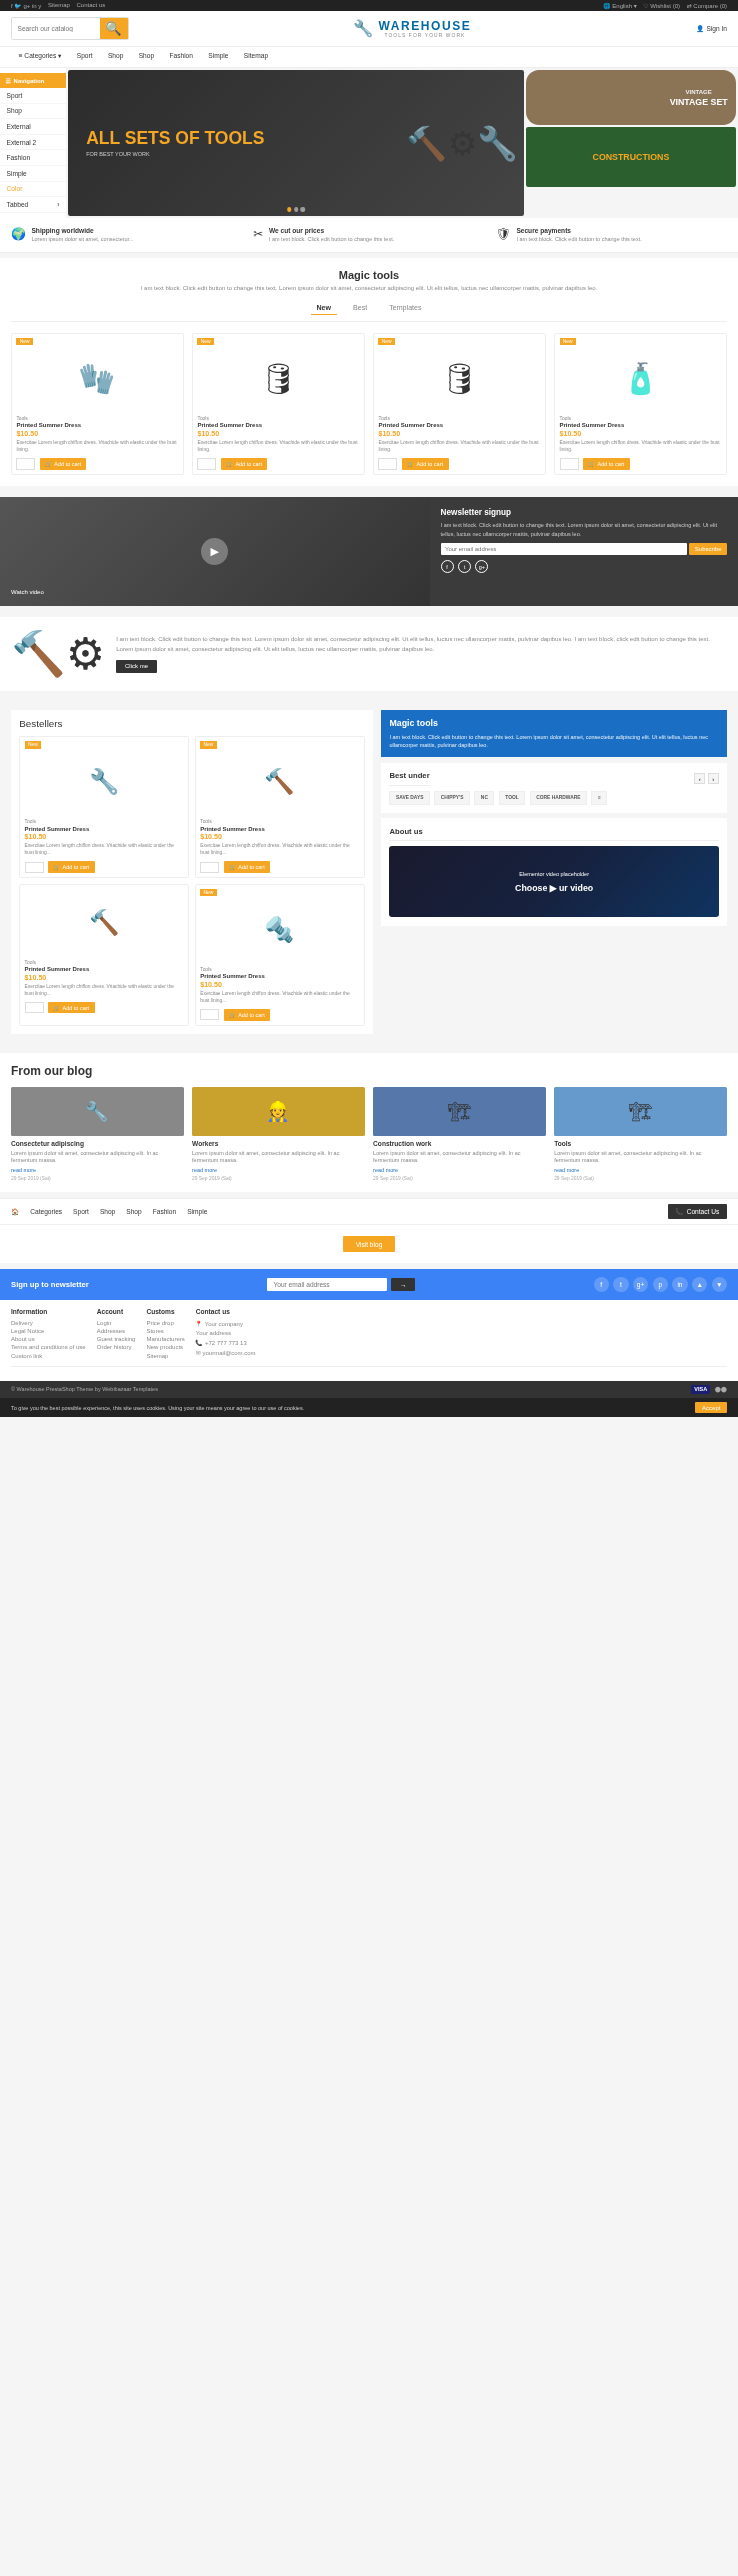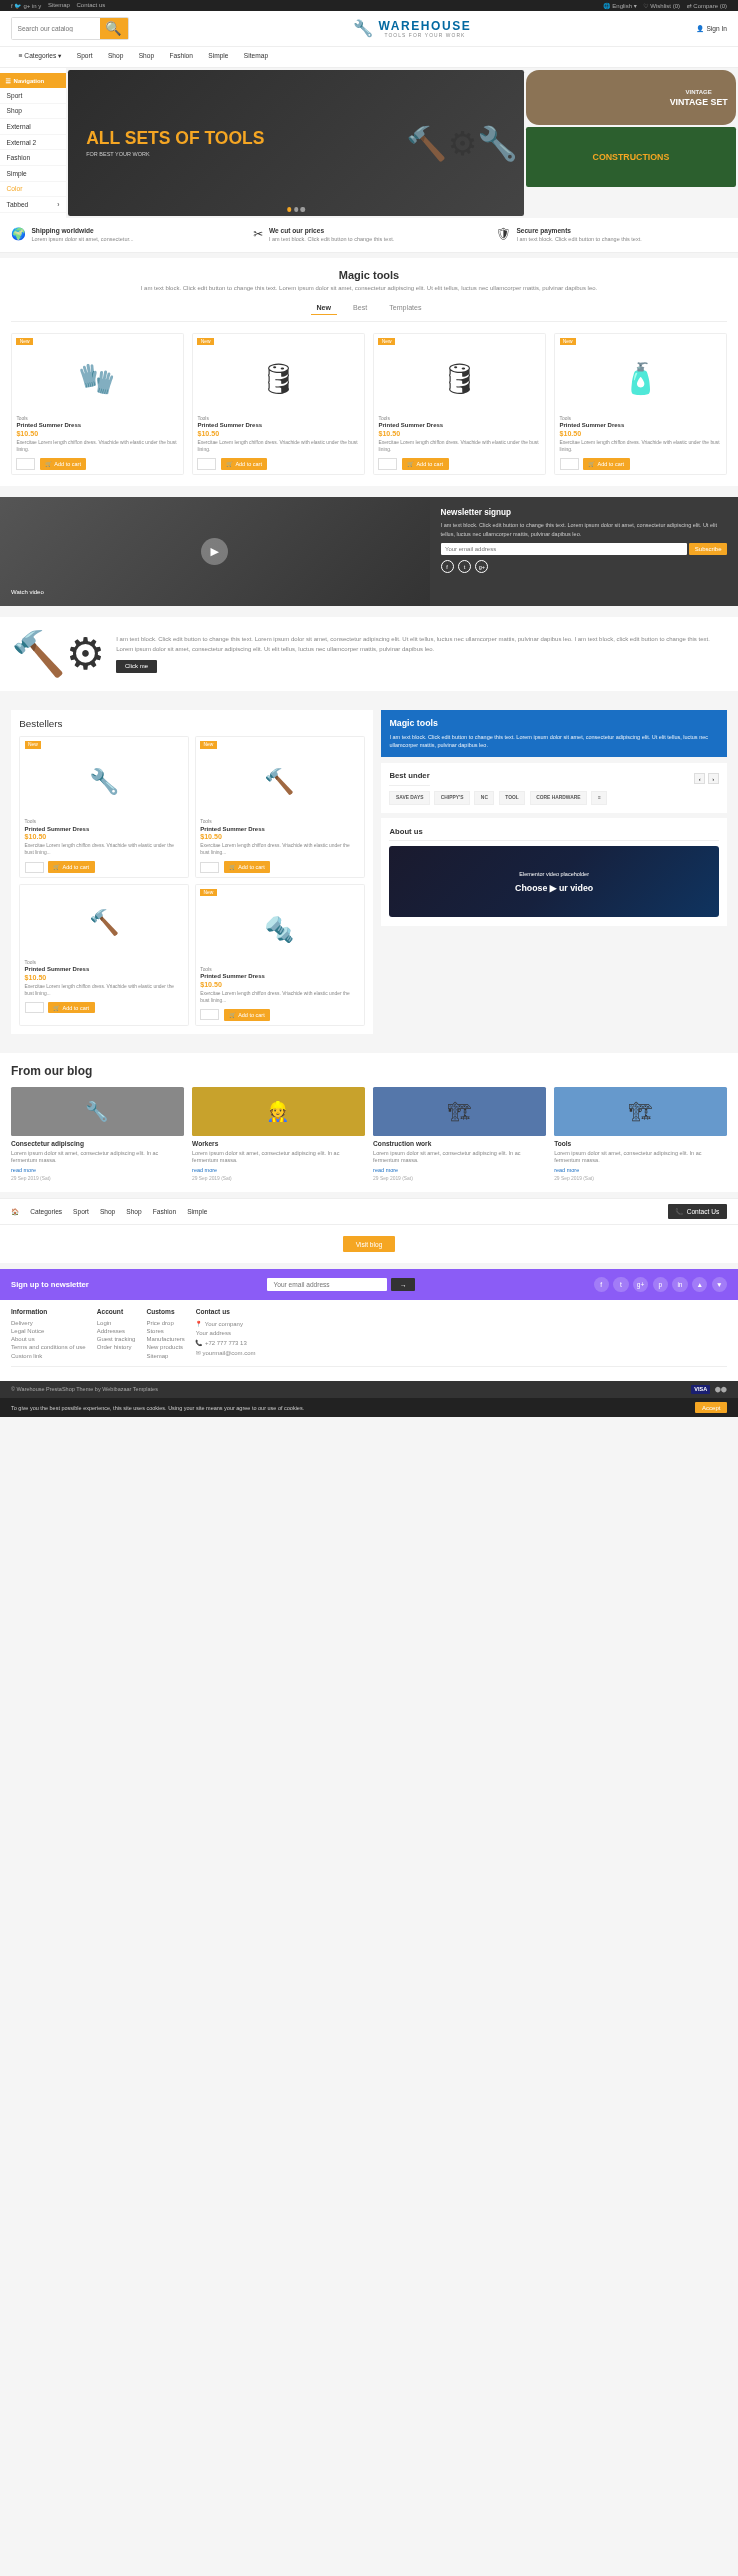--- a/index.html
+++ b/index.html
@@ -125,21 +125,21 @@
     
     
     .bottom-nav { background: #fff; padding: 5.5px 11px; display: flex; align-items: center; justify-content: space-between; border-top: 0.5px solid #eee; border-bottom: 0.5px solid #eee; }
     .bottom-nav-items { display: flex; align-items: center; gap: 11px; }
     .bottom-nav-item { font-size: 6.6px; cursor: pointer; display: flex; align-items: center; gap: 2.2px; }
     .bottom-nav-item.active { color: #f5a623; }
     .contact-btn { background: #333; color: #fff; padding: 3.3px 7.7px; font-size: 6.6px; cursor: pointer; display: flex; align-items: center; gap: 2.7px; border-radius: 1.1px; }
     .visit-blog-btn { display: block; margin: 5.5px auto; background: #f5a623; color: #fff; border: none; padding: 4.4px 13px; font-size: 6.6px; cursor: pointer; border-radius: 1.1px; }
     
     
-    .newsletter-bottom { background: #8b5cf6; padding: 8.2px 11px; display: flex; align-items: center; justify-content: space-between; }
+    .newsletter-bottom { background: #3b82f6; padding: 8.2px 11px; display: flex; align-items: center; justify-content: space-between; }
     .newsletter-bottom-text { color: #fff; font-size: 7.7px; font-weight: bold; }
     .newsletter-bottom-form { display: flex; gap: 4.4px; }
     .newsletter-bottom-form input { padding: 3.3px 6.6px; font-size: 6.6px; border: none; border-radius: 1.1px; width: 120px; outline: none; }
     .newsletter-bottom-form button { background: #333; color: #fff; border: none; padding: 3.3px 8.8px; font-size: 6.6px; cursor: pointer; border-radius: 1.1px; }
     .newsletter-social { display: flex; gap: 4.4px; }
     .newsletter-social-icon { width: 15.3px; height: 15.3px; background: rgba(255,255,255,0.2); border-radius: 50%; display: flex; align-items: center; justify-content: center; font-size: 6.6px; color: #fff; cursor: pointer; }
     
     
     .footer { background: #fff; padding: 8.2px 11px; }
     .footer-links { display: flex; gap: 11px; flex-wrap: wrap; padding-bottom: 5.5px; border-bottom: 0.5px solid #eee; margin-bottom: 5.5px; }

